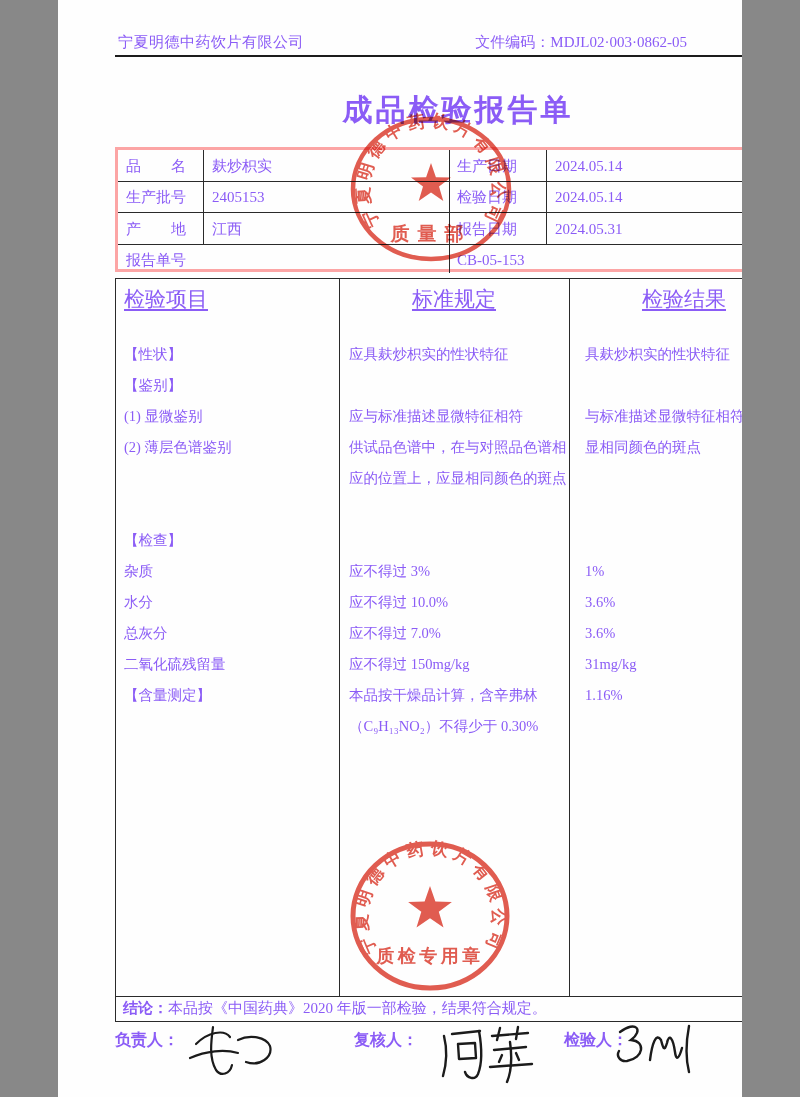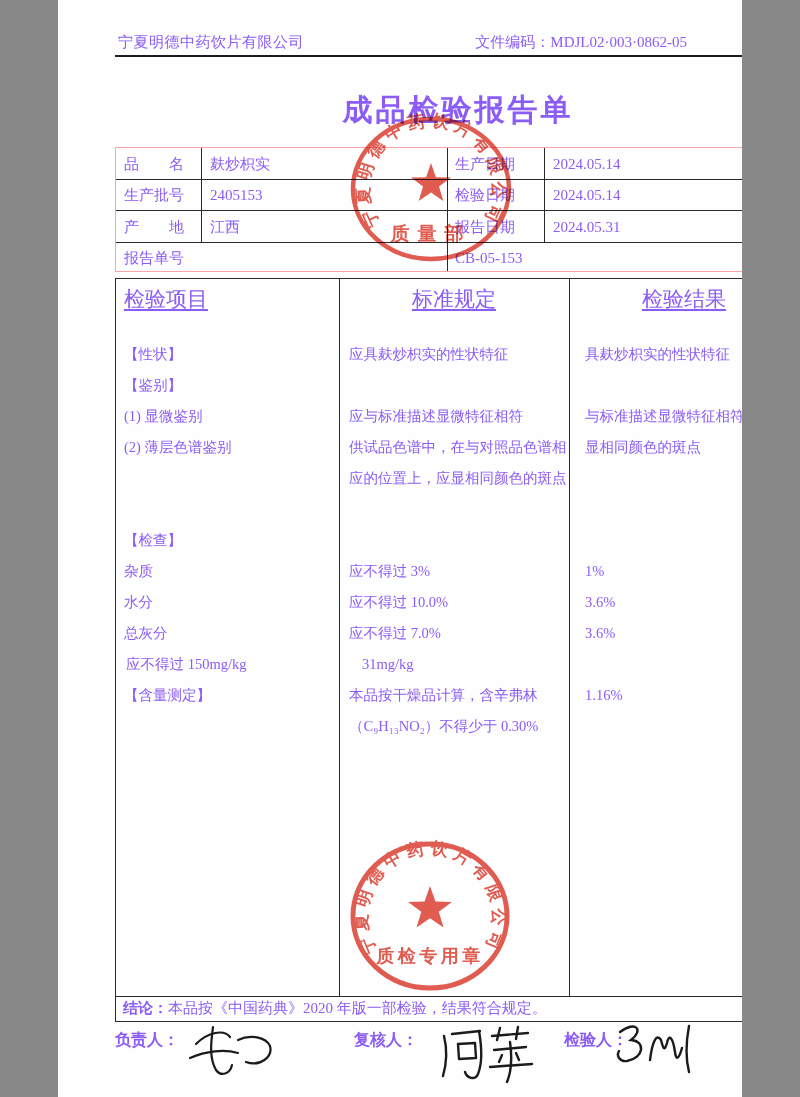--- a/index.html
+++ b/index.html
@@ -12,21 +12,21 @@
   
   .company{left:60px; top:33px; font-size:15px; letter-spacing:.5px;}
   .doccode{right:55px; top:33px; font-size:15px;}
   .header-rule{left:57px; top:55px; width:688px; height:2px; background:#1c1c1c;}
   
   .title{left:0; top:90px; width:800px; text-align:center; font-size:30px; font-weight:bold; letter-spacing:3px;}
   
   .hline,.vline{position:absolute; background:#2a2a2a;}
   .hline{height:1px;} .vline{width:1px;}
   
-  .info-table{left:57px; top:147px; width:685px; height:125px; border:1px solid #fca5a5; box-sizing:border-box;}
+  .info-table{left:57px; top:147px; width:685px; height:125px; border:3px solid #fca5a5; box-sizing:border-box;}
   .cell{position:absolute; height:22px; line-height:22px; font-size:15px; white-space:nowrap;}
   
   .main-table{left:57px; top:278px; width:685px; height:744px; border:1px solid #2a2a2a; box-sizing:border-box;}
   .col-head{position:absolute; top:6px; font-size:21px; text-decoration:underline; text-underline-offset:3px;}
   .rows{position:absolute; left:0; top:60px; width:683px;}
   .irow{display:flex; height:31px; line-height:31px; font-size:14.5px;}
   .irow .c1{width:223px; padding-left:8px; box-sizing:border-box;}
   .irow .c2{width:230px; padding-left:10px; box-sizing:border-box;}
   .irow .c3{flex:1; padding-left:16px; box-sizing:border-box;}
   .conclusion{position:absolute; left:0; top:717px; width:683px; height:25px; line-height:25px; font-size:15px; padding-left:7px; box-sizing:border-box; white-space:nowrap;}
@@ -128,20 +128,21 @@
           <span class="c1">水分</span>
           <span class="c2">应不得过 10.0%</span>
           <span class="c3">3.6%</span>
         </div>
       <div class="irow">
           <span class="c1">总灰分</span>
           <span class="c2">应不得过 7.0%</span>
           <span class="c3">3.6%</span>
         </div>
       <div class="irow">
+          <span class="c1">二氧化硫残留量</span>
           <span class="c2">应不得过 150mg/kg</span>
           <span class="c3">31mg/kg</span>
         </div>
       <div class="irow">
           <span class="c1">【含量测定】</span>
           <span class="c2">本品按干燥品计算，含辛弗林</span>
           <span class="c3">1.16%</span>
         </div>
       <div class="irow">
           <span class="c1"></span>

